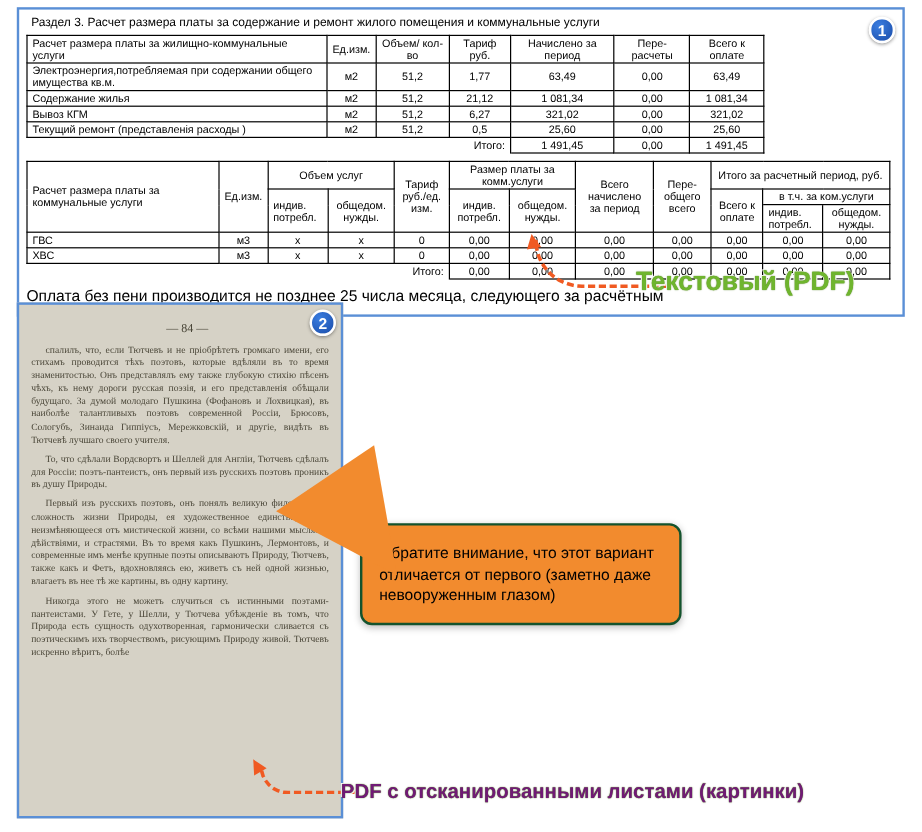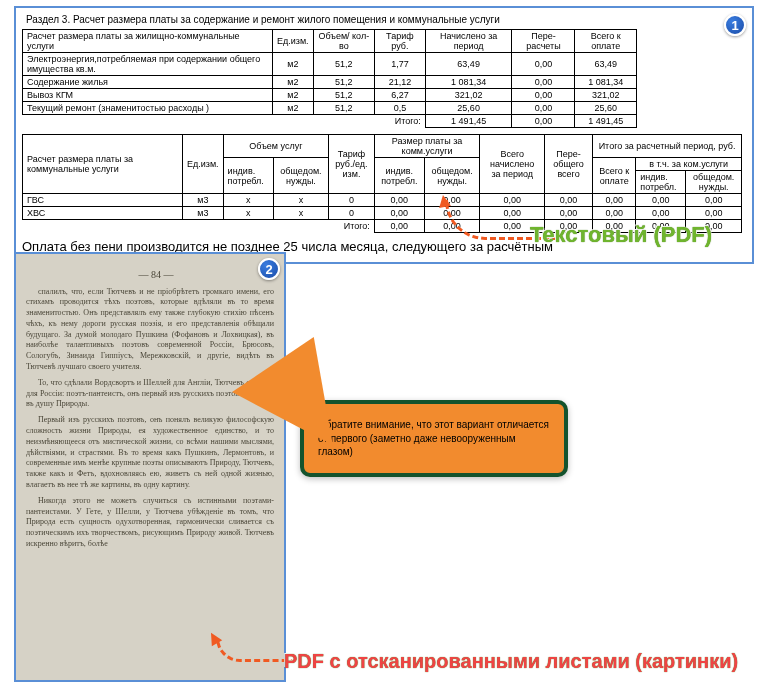--- a/index.html
+++ b/index.html
@@ -78,46 +78,46 @@
     font-size: 8px;
     line-height: 1.35;
     text-align: justify;
     column-count: 1;
     filter: blur(0.3px);
   }
   .scantext p { margin: 0 0 5px 0; text-indent: 12px; }
   .pagenum { text-align: center; font-size: 10px; text-indent:0; margin-bottom:6px;}
   .callout {
     position: absolute;
-    left: 300px; top: 400px;
+    left: 300px; top: 436px;
     width: 268px;
     background: #f28b2e;
-    border: 4px solid #14532d;
+    border: 2px solid #14532d;
     border-radius: 10px;
     padding: 14px 14px;
     color: #000;
-    font-size: 10px;
+    font-size: 13px;
     line-height: 1.35;
     box-shadow: 0 2px 6px rgba(0,0,0,.25);
   }
   .callout::before {
     content: "";
     position: absolute;
     left: -70px; top: -60px;
     width: 0; height: 0;
     border-right: 90px solid #f28b2e;
     border-top: 40px solid transparent;
     border-bottom: 70px solid transparent;
     transform: rotate(-10deg);
   }
   .label-scan-pdf {
     position: absolute;
     left: 284px; top: 650px;
-    font-size: 20px; font-weight: bold;
-    color: #ef4444;
+    font-size: 17px; font-weight: bold;
+    color: #701a75;
     text-shadow: 0 0 1px #3a6e00, 1px 1px 0 #fff, -1px -1px 0 #fff;
   }
   .dash-connector2 {
     position: absolute;
     left: 216px; top: 638px;
     width: 80px; height: 24px;
     border-bottom: 3px dashed #f05a22;
     border-left: 3px dashed #f05a22;
     border-bottom-left-radius: 30px;
   }
@@ -170,21 +170,21 @@
     <tr>
           <td>Вывоз КГМ</td>
           <td>м2</td>
           <td class="num">51,2</td>
           <td class="num">6,27</td>
           <td class="num">321,02</td>
           <td class="num">0,00</td>
           <td class="num">321,02</td>
         </tr>
     <tr>
-          <td>Текущий ремонт (знаменитостью расходы )</td>
+          <td>Текущий ремонт (представленiя расходы )</td>
           <td>м2</td>
           <td class="num">51,2</td>
           <td class="num">0,5</td>
           <td class="num">25,60</td>
           <td class="num">0,00</td>
           <td class="num">25,60</td>
         </tr>
     <tr>
           <td colspan="4" style="text-align:right;border-left:none;border-bottom:none">Итого:</td>
           <td class="num">1 491,45</td>

